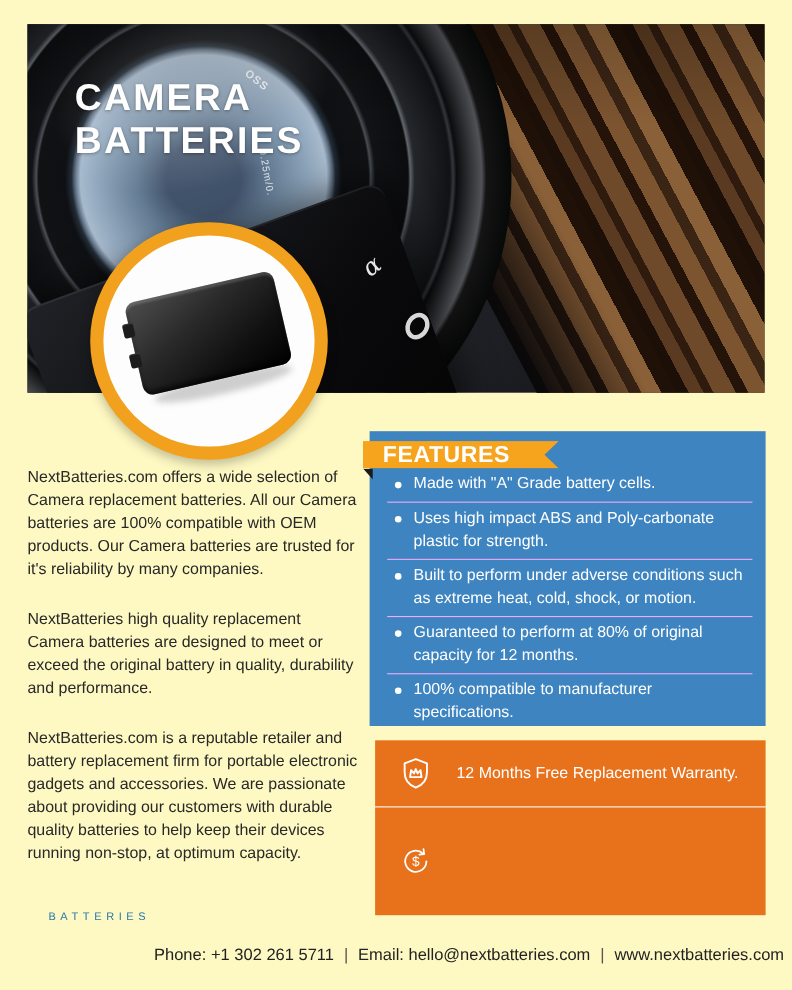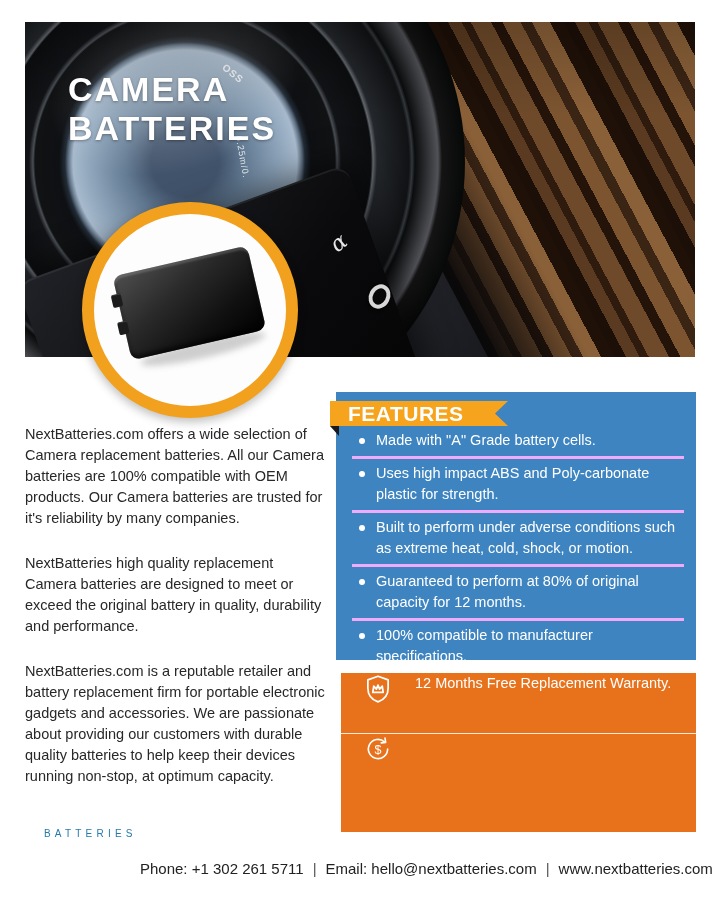--- a/index.html
+++ b/index.html
@@ -1,16 +1,16 @@
 <!DOCTYPE html>
 <html><head>
 <meta charset="utf-8">
 <style>
   html,body{margin:0;padding:0;background:#d8d8d4;}
-  .page{position:relative;width:720px;height:900px;overflow:hidden;background:#ffffff;
+  .page{position:relative;width:720px;height:900px;overflow:hidden;background:#fef9c3;
         font-family:"Liberation Sans",sans-serif;}
   
   .hero{position:absolute;left:25px;top:22px;width:670px;height:335px;overflow:hidden;
         background:radial-gradient(ellipse at 45% 80%, #26282e 0%, #16171b 45%, #0b0c0f 100%);}
   .lens{position:absolute;left:-120px;top:-140px;width:560px;height:560px;border-radius:50%;
         background:radial-gradient(circle at 50% 50%,
           #41536b 0 34px,#647c94 60px,#8ba2b8 92px,#a7bacd 112px,#5c6d80 117px,
           #222c36 120px,#0e1013 126px,#101214 150px,#4a4f55 152px,#121316 156px,
           #0c0d0f 186px,#63686e 188px,#24272b 192px,#101214 224px,#33373b 227px,
           #0b0c0d 230px,#515257 253px,#141415 257px,#070808 280px);}
@@ -53,33 +53,33 @@
   .battery-tab.t1{left:8px;top:26px;}
   .battery-tab.t2{left:8px;top:54px;}
   
   .intro{position:absolute;left:25px;top:424px;width:302px;color:#282828;
         font-size:14.5px;line-height:21px;}
   .intro p{margin:0 0 24px 0;}
   
   .features-panel{position:absolute;left:336px;top:392px;width:360px;height:268px;background:#3d84c0;}
   .features-panel ul{list-style:none;margin:0;padding:34px 12px 0 16px;}
   .features-panel li{position:relative;padding:4px 0 5px 24px;color:#fff;font-size:14.5px;line-height:21px;}
-  .features-panel li + li{border-top:3px solid #f0abfc;}
+  .features-panel li + li{border-top:1px solid #f0abfc;}
   .features-panel li::before{content:'';position:absolute;left:7px;top:12px;width:6px;height:6px;
         border-radius:50%;background:#fff;}
   .ribbon{position:absolute;left:330px;top:401px;width:178px;height:25px;background:#f6a41e;
         clip-path:polygon(0 0,100% 0,calc(100% - 13px) 50%,100% 100%,0 100%);
         color:#fff;font-size:21px;font-weight:bold;line-height:25px;padding-left:0;
         text-indent:18px;letter-spacing:.5px;}
   .ribbon-fold{position:absolute;left:330px;top:426px;width:9px;height:10px;background:#1a1a1a;
         clip-path:polygon(0 0,100% 0,100% 100%);}
   
   .guarantees{position:absolute;left:341px;top:673px;width:355px;height:159px;background:#e8721c;
         display:flex;flex-direction:column;}
-  .g-row{display:flex;align-items:flex-start;padding:0 10px 0 14px;}
+  .g-row{display:flex;align-items:center;padding:0 10px 0 14px;}
   .g-row.r1{height:60px;}
   .g-row.r2{height:49px;}
   .g-row.r3{height:50px;flex:1;}
   .g-row.r1,.g-row.r2{border-bottom:1px solid rgba(255,255,255,.85);}
   .g-icon{width:46px;flex:none;display:flex;justify-content:center;align-items:center;}
   .g-text{flex:1;color:#fff;font-size:14.5px;line-height:21px;padding-left:14px;}
   
   .footer-logo{position:absolute;left:44px;top:827px;color:#2579ad;}
   .logo-word{font-size:40px;font-weight:bold;line-height:38px;letter-spacing:0;}
   .logo-sub{font-size:10px;letter-spacing:4.2px;margin-top:1px;}

